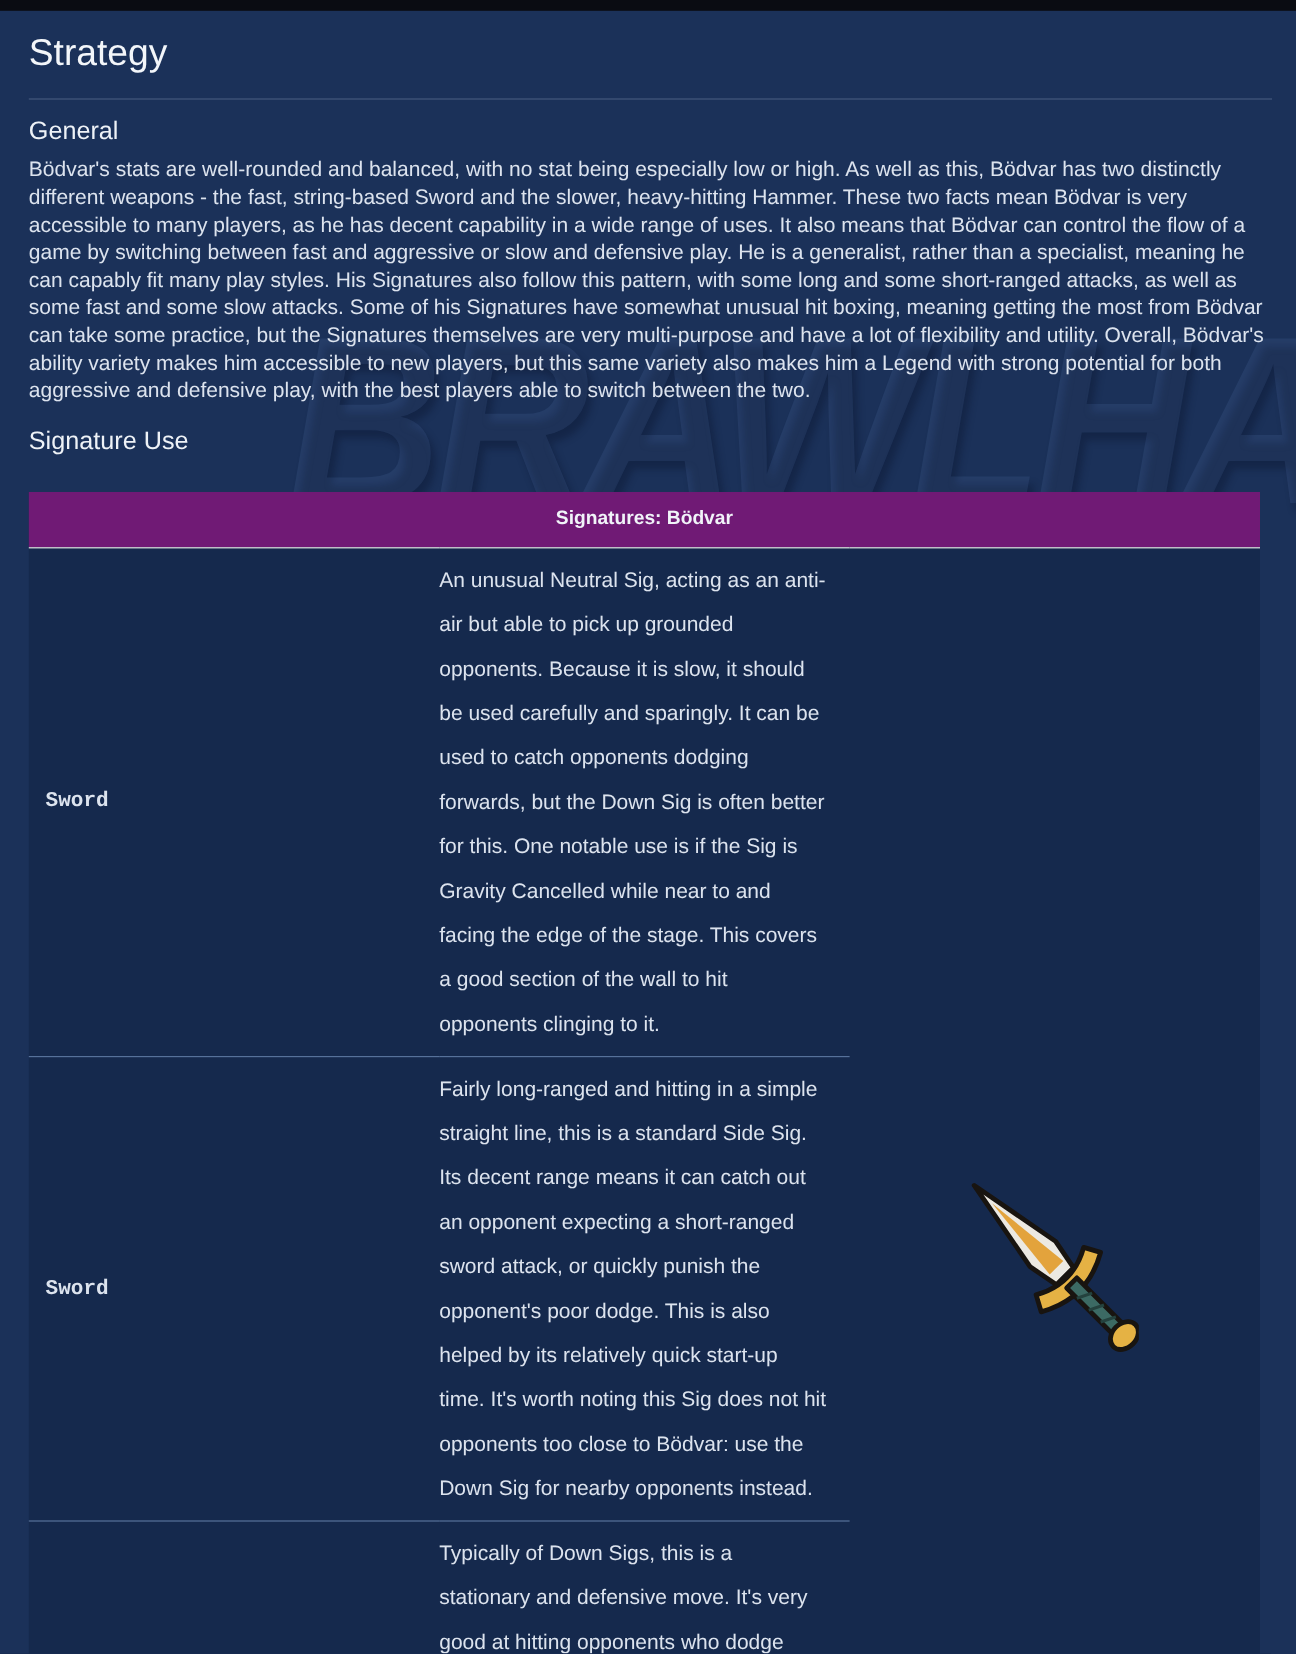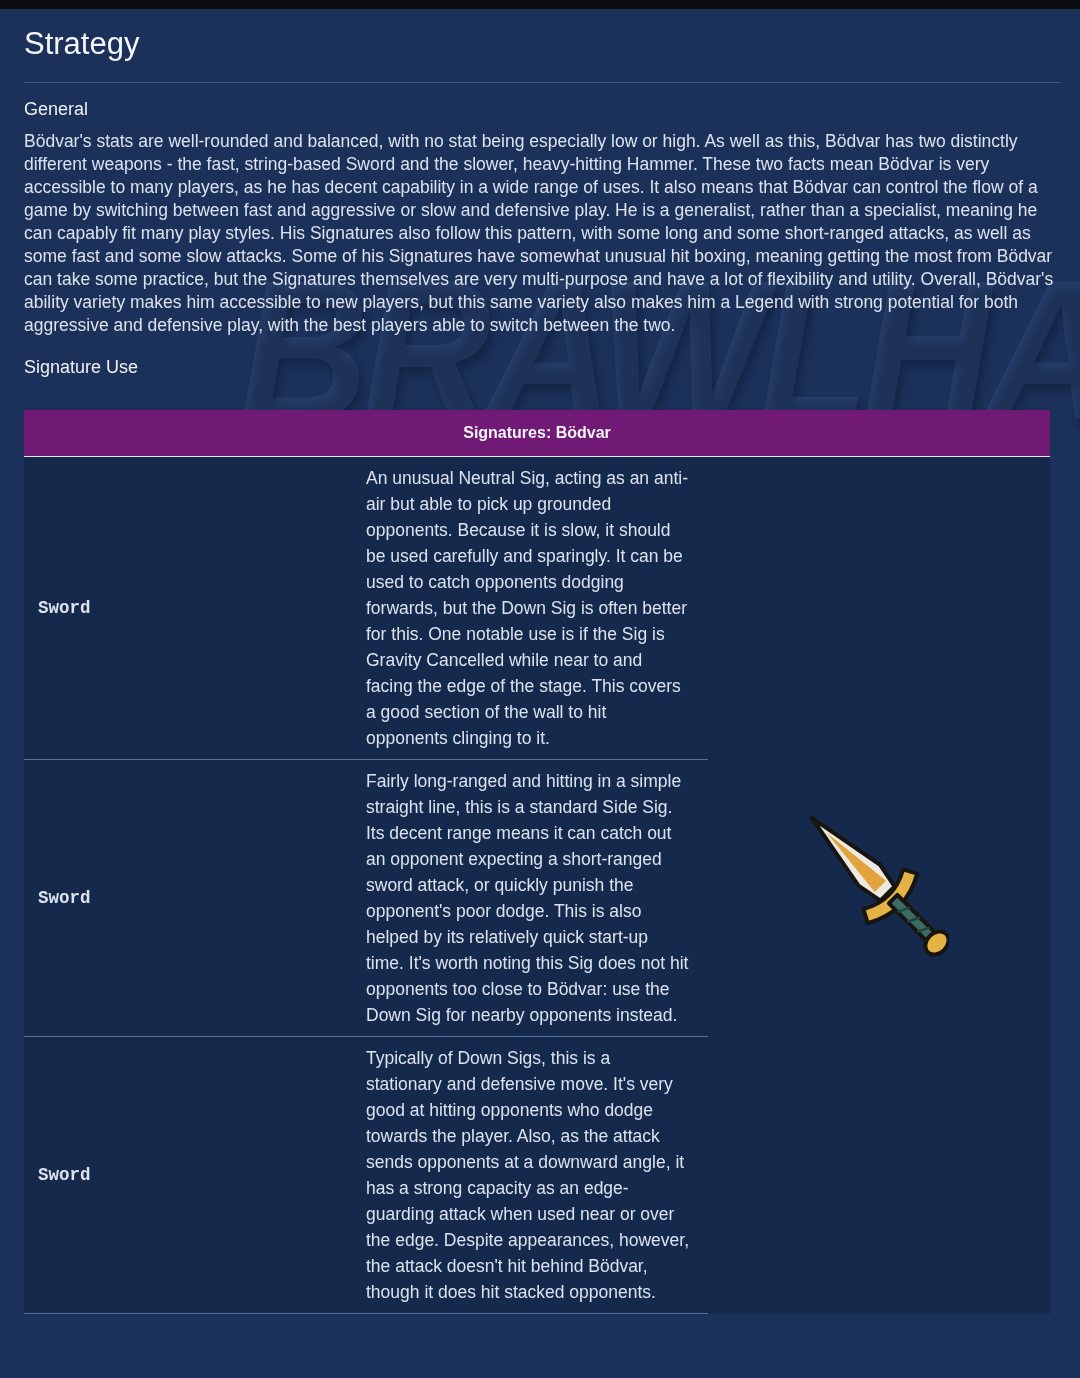--- a/index.html
+++ b/index.html
@@ -23,21 +23,21 @@
     z-index: 0; pointer-events: none;
     user-select: none;
   }
   .content { position: relative; z-index: 1; padding: 0 24px; }
   h1.page-title {
     font-size: 31px; font-weight: 400; color: #f3f6fa;
     margin: 17px 0 20px 0; line-height: 36px;
   }
   hr.title-rule { border: none; border-top: 1px solid #44597d; margin: 0 -4px 12px 0; }
   h2.section-heading {
-    font-size: 18px; font-weight: 400; color: #eef2f7;
+    font-size: 21px; font-weight: 400; color: #eef2f7;
     margin: 6px 0 6px 0; line-height: 29px;
   }
   p.general-paragraph {
     font-size: 17.5px; line-height: 23px; color: #dce3ee;
     margin: 6px 0 16px 0; width: 1033px;
   }
   h2.sig-heading { margin: 10px 0 28px 0; }
   table.sig-table {
     width: 1026px; border-collapse: collapse;
     background: #15294d; table-layout: fixed;
@@ -49,21 +49,21 @@
     text-align: center; border-bottom: 1px solid #e5e5e5;
   }
   table.sig-table td {
     font-size: 17.5px; color: #dce3ee; vertical-align: middle;
   }
   td.weapon-cell {
     width: 124px; padding-left: 14px;
     font-weight: bold; color: #f0f3f8; font-family: Liberation Mono, monospace;
   }
   td.desc-cell {
-    width: 750px; line-height: 26px;
+    width: 750px; line-height: 37px;
     padding: 8px 18px 8px 0;
   }
   td.illus-cell { width: 152px; text-align: center; }
   tr.bordered > td.weapon-cell,
   tr.bordered > td.desc-cell { border-bottom: 1px solid #56719a; }
   svg { display: block; margin: 0 auto; }
 </style>
 </head>
 <body>
 

